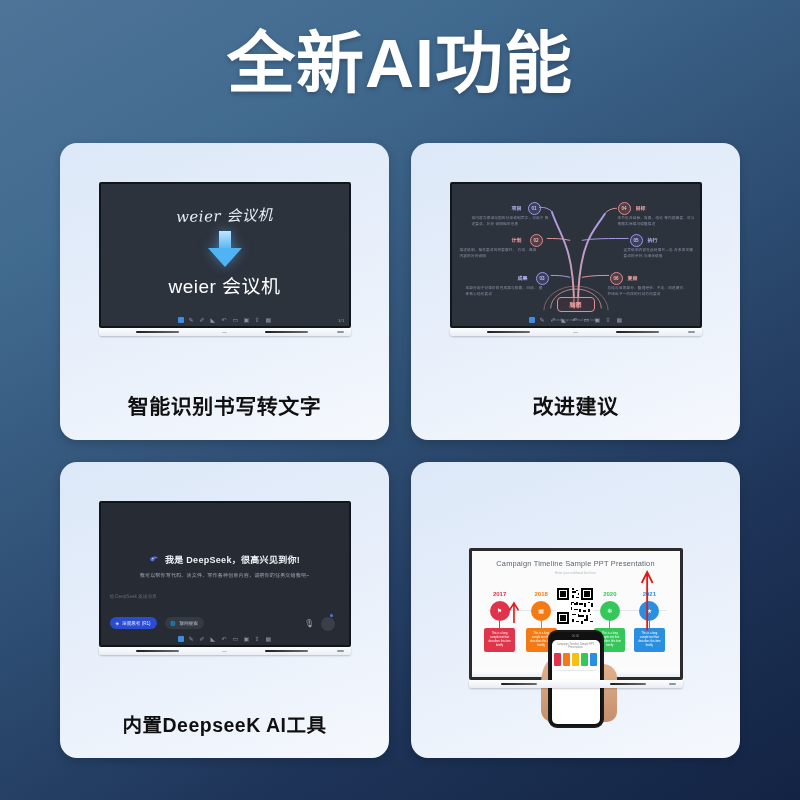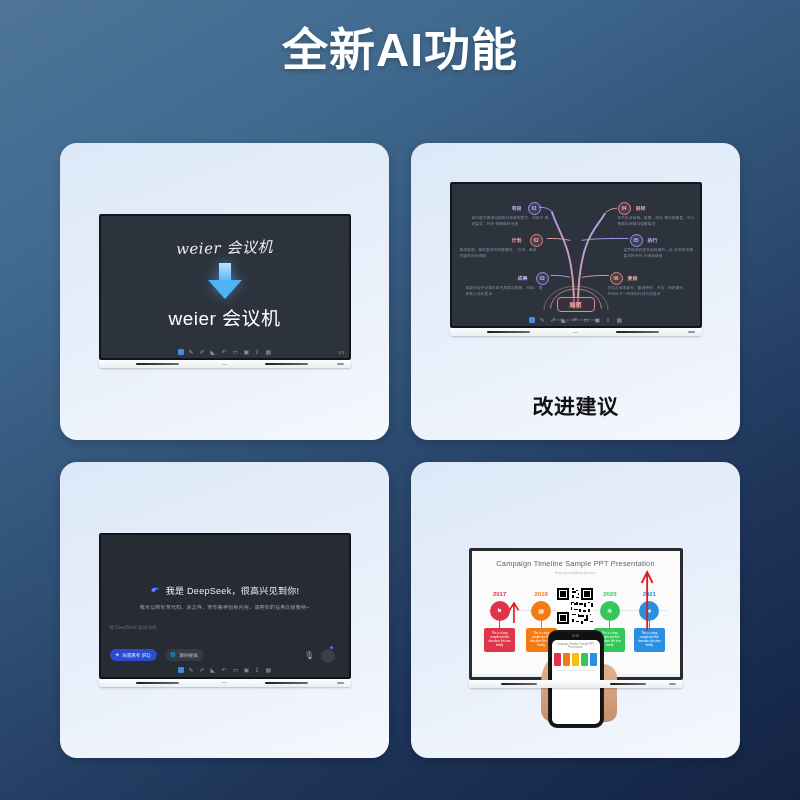--- a/index.html
+++ b/index.html
@@ -6,21 +6,21 @@
   * { margin:0; padding:0; box-sizing:border-box; }
   html,body { width:800px; height:800px; }
   body {
     font-family:"Liberation Sans","DejaVu Sans",sans-serif;
     background:linear-gradient(150deg,#4e7598 0%,#416a8f 22%,#2d4c71 52%,#1d3357 76%,#132343 100%);
     position:relative; overflow:hidden;
   }
   
   .title-wrap { width:100%; text-align:center; padding-top:24px; }
   .title {
-    font-size:46px; font-weight:bold; color:#ffffff; letter-spacing:1px;
+    font-size:68px; font-weight:bold; color:#ffffff; letter-spacing:1px;
     line-height:1.15; text-shadow:0 2px 5px rgba(0,0,0,.25);
   }
   
   .grid {
     position:absolute; left:60px; top:143px; width:680px; height:615px;
     display:grid; grid-template-columns:1fr 1fr; grid-template-rows:1fr 1fr;
     gap:22px 22px;
   }
   .card {
     border-radius:17px; overflow:hidden; position:relative;
@@ -100,21 +100,21 @@
     width:38px; height:15px; border:1.3px solid #e08f8f; border-radius:4px;
     background:rgba(70,50,60,.5); display:flex; align-items:center;
     justify-content:center; color:#f0a0a0; font-size:6px; font-weight:bold;
   }
   .mm-caption { position:absolute; left:50%; transform:translateX(-50%); bottom:4px;
                 font-size:3.4px; color:#6d7484; }
 
   
   .ds { position:absolute; inset:0; background:#272b33; }
   .ds-greet { position:absolute; top:35%; left:0; width:100%; text-align:center;
-              color:#eef1f6; font-size:9px; font-weight:normal; letter-spacing:.3px;
+              color:#eef1f6; font-size:9px; font-weight:bold; letter-spacing:.3px;
               display:flex; align-items:center; justify-content:center; gap:5px; }
   .ds-whale { width:11px; height:9px; position:relative; }
   .ds-sub { position:absolute; top:48%; left:0; width:100%; text-align:center;
             color:#9aa2b0; font-size:5px; letter-spacing:.2px; }
   .ds-ph { position:absolute; top:63%; left:9px; color:#636b79; font-size:4.6px; }
   .ds-btns { position:absolute; bottom:16px; left:9px; display:flex; gap:8px; }
   .ds-btn { font-size:4.6px; padding:3px 6px; border-radius:8px;
             display:flex; align-items:center; gap:3px; }
   .ds-btn.blue { background:#2b4cd0; color:#dfe6ff; }
   .ds-btn.gray { background:#353b45; color:#b7bec9; }
@@ -190,20 +190,21 @@
           <div class="tb-right">1/1</div>
         </div>
         <div class="tv-base">
           <span class="grille l"></span>
           <span class="base-mid"></span>
           <span class="grille r"></span>
           <span class="base-dot"></span>
         </div>
       </div>
     </div>
+    <div class="card-label">智能识别书写转文字</div>
   </div>
 
   <div class="card">
     <div class="card-media">
       <div class="tv" style="width:252px;">
         <div class="tv-screen" style="height:146px;">
           <div class="mindmap">
             <svg width="100%" height="100%" viewBox="0 0 252 146" style="position:absolute;inset:0;">
               <defs>
                 <linearGradient id="trunk" x1="0" y1="1" x2="0" y2="0">
@@ -317,20 +318,21 @@
           </div>
         </div>
         <div class="tv-base">
           <span class="grille l"></span>
           <span class="base-mid"></span>
           <span class="grille r"></span>
           <span class="base-dot"></span>
         </div>
       </div>
     </div>
+    <div class="card-label small">内置DeepseeK AI工具</div>
   </div>
 
   <div class="card">
     <div class="card-media">
       <div class="tv" style="width:214px;margin-top:16px;">
         <div class="tv-screen" style="height:132px;background:#fbfbfb;border-color:#2b2b2b;border-width:3px;">
           <div class="ppt">
             <div class="ppt-title">Campaign Timeline Sample PPT Presentation</div>
             <div class="ppt-sub">Enter your subhead line here</div>
             <div class="ppt-axis"></div>

